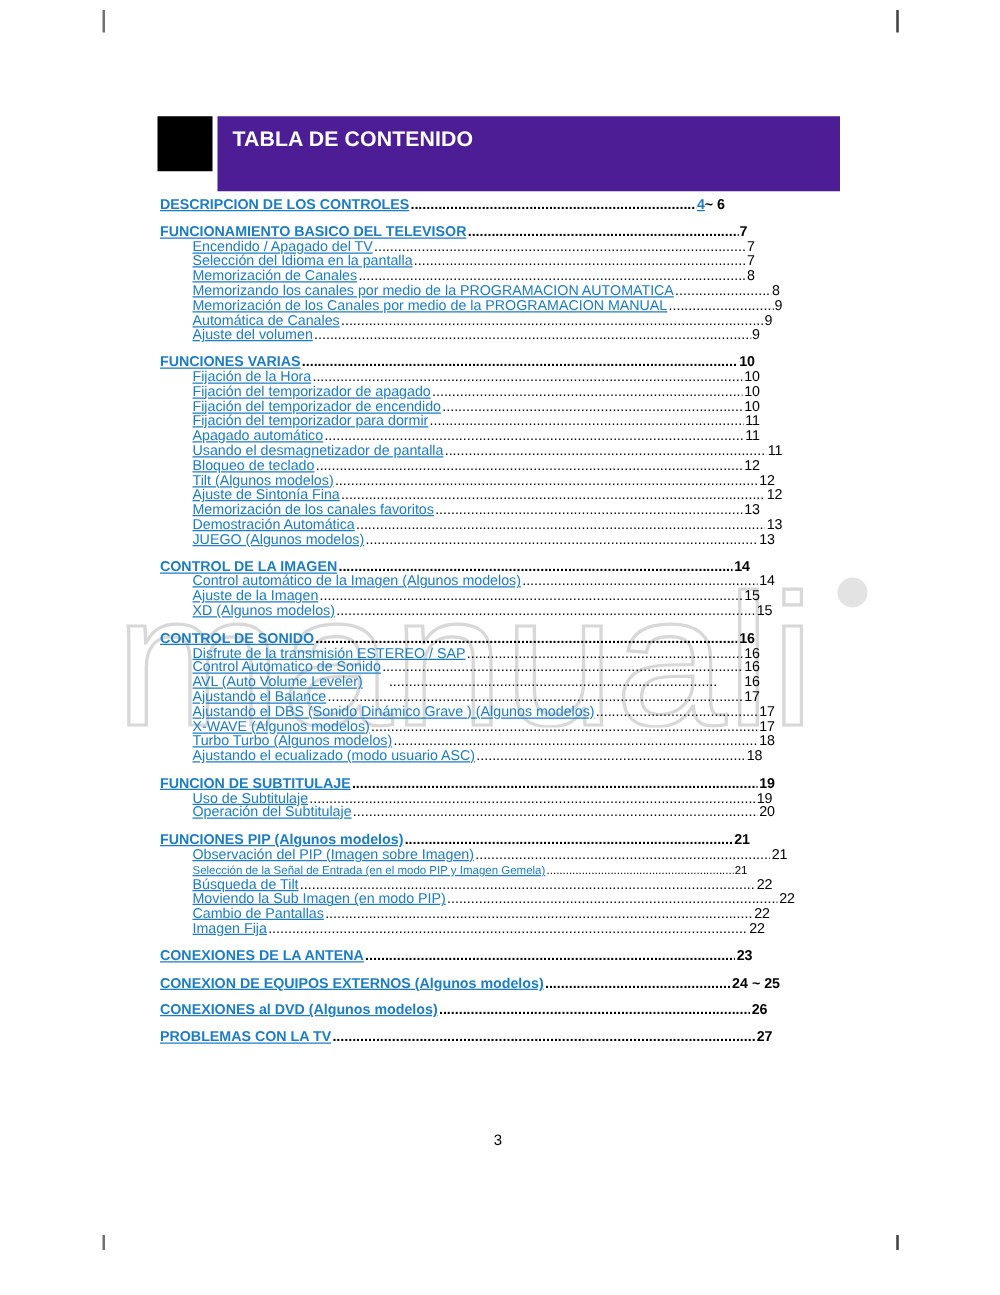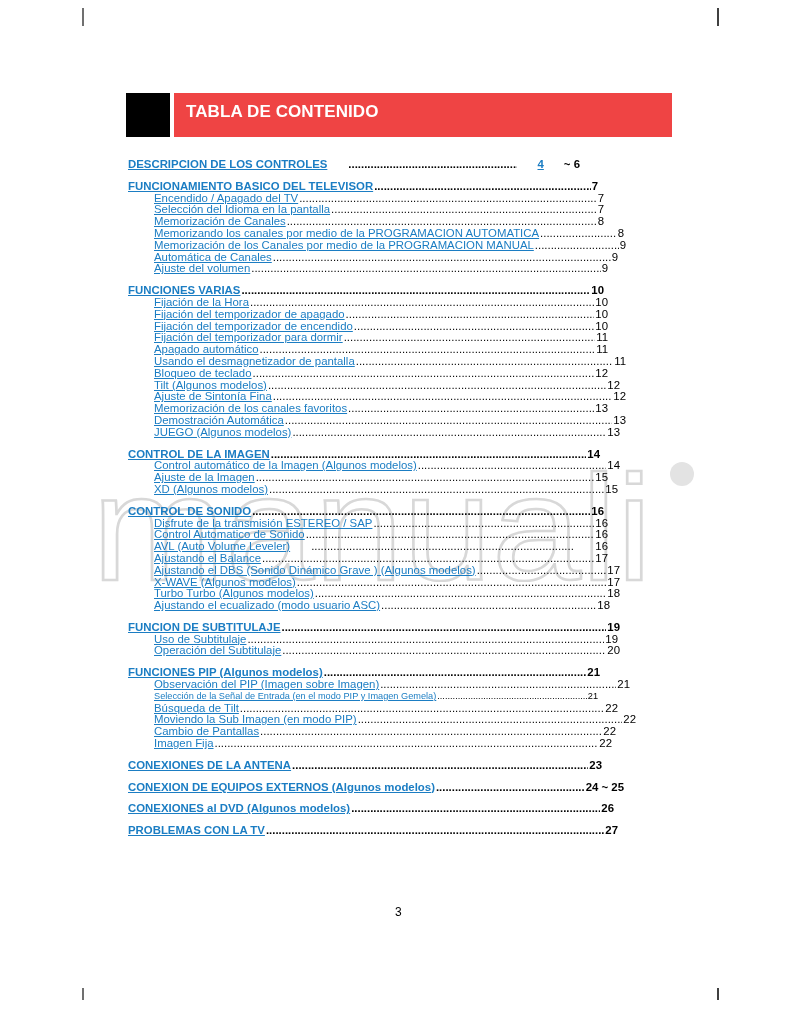--- a/index.html
+++ b/index.html
@@ -1,20 +1,20 @@
 <!DOCTYPE html>
 <html><head>
 <meta charset="utf-8">
 <style>
   html, body { margin:0; padding:0; background:#ffffff; }
   body { width:800px; height:1036px; position:relative; overflow:hidden; font-family:"Liberation Sans", sans-serif; color:#000; }
   .mark { position:absolute; width:2px; height:18px; background:#707070; }
   .header { position:absolute; top:93px; left:126px; width:546px; height:44px; }
   .header .blk { position:absolute; left:0; top:0; width:44px; height:44px; background:#000; }
-  .header .bar { position:absolute; left:48px; top:0; right:0; height:44px; background:#ef4444; }
+  .header .bar { position:absolute; left:48px; top:0; right:0; height:60px; background:#4c1d95; }
   .header .title { position:absolute; left:12px; top:9px; font-size:17px; font-weight:bold; color:#fff; letter-spacing:0.1px; }
   .watermark { position:absolute; left:92px; top:452px; width:610px; height:130px; pointer-events:none; }
   .toc { position:absolute; left:128px; top:159px; width:520px; font-size:11.4px; line-height:11.8px; }
   .sec { margin-bottom:10px; }
   .row { display:flex; white-space:nowrap; align-items:baseline; }
   .row.sub { padding-left:26px; }
   .row a { color:#1b7dc3; text-decoration:underline; cursor:pointer; }
   .row.main { font-weight:bold; }
   .row .dots { flex:1; overflow:hidden; margin:0 1px; }
   .row .dots::after { content:"........................................................................................................................................................................................................................"; }
@@ -36,21 +36,21 @@
   </div>
 </div>
 
 <svg class="watermark" viewBox="0 0 610 130">
   <text x="0" y="128" font-family="Liberation Sans, sans-serif" font-size="150" font-weight="normal" fill="none" stroke="#d8d8d8" stroke-width="2.5" textLength="560" lengthAdjust="spacingAndGlyphs">manuali</text>
   <circle cx="590" cy="22" r="12" fill="#e3e3e3"></circle>
 </svg>
 
 <div class="toc" id="toc">
     <div class="sec">
-      <div class="row main" style="width: 452px; gap: 20px;">
+      <div class="row main" style="width: 452px;">
         <a>DESCRIPCION DE LOS CONTROLES</a>
         <span class="dots"></span>
         <a>4</a>
         <span class="pg"> ~ 6</span>
       </div>
     </div>
     <div class="sec">
       <div class="row main" style="width: 470px;">
         <a>FUNCIONAMIENTO BASICO DEL TELEVISOR</a>
         <span class="dots"></span>

